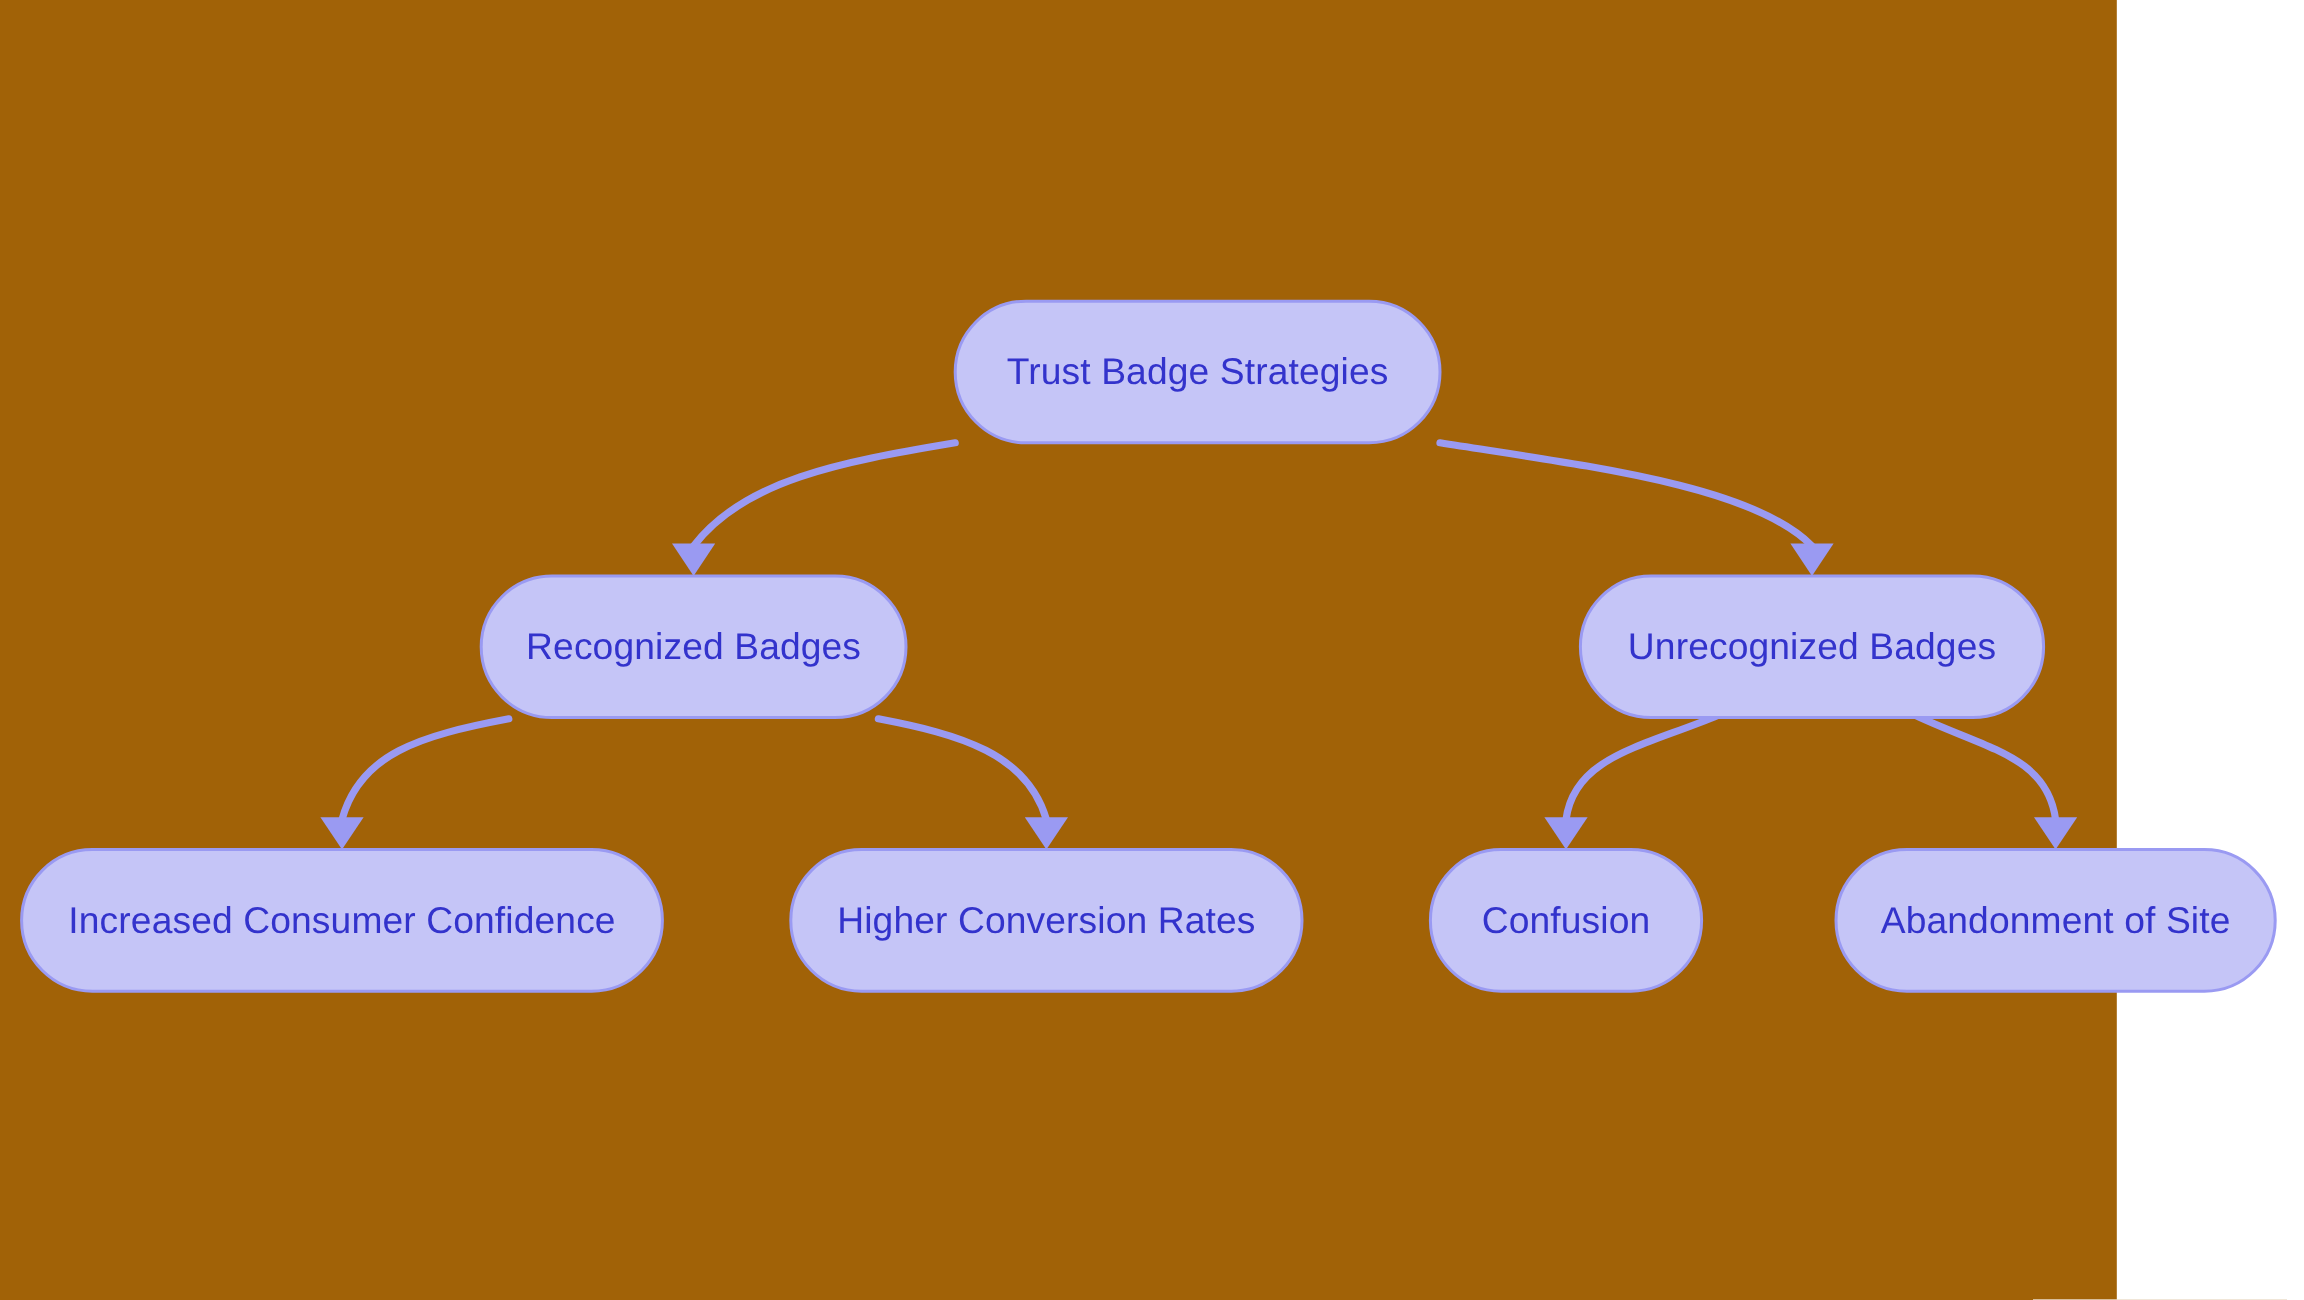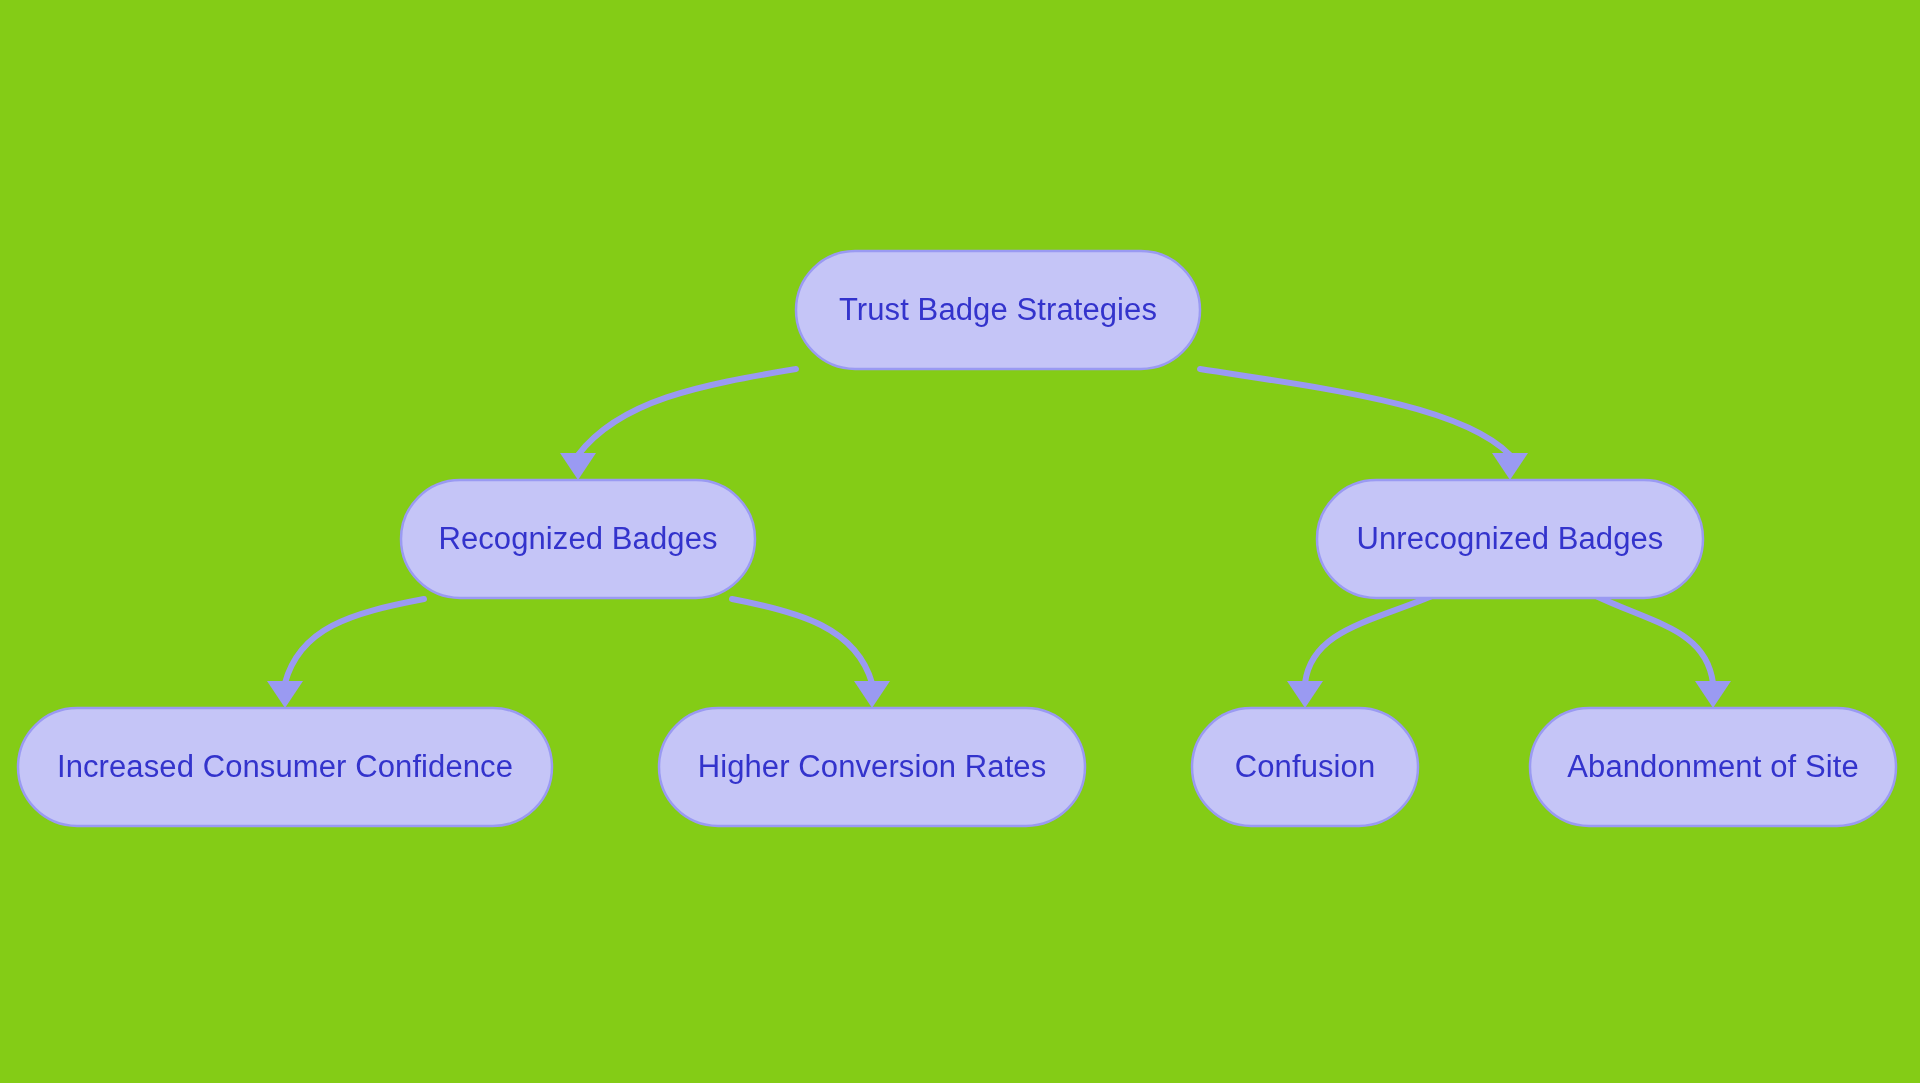--- a/index.html
+++ b/index.html
@@ -8,23 +8,23 @@
     background: #ffffff;
   }
   body {
     width: 1920px;
     height: 1083px;
     overflow: hidden;
     font-family: "Liberation Sans", sans-serif;
   }
   #flowchart-root {
     position: relative;
-    width: 1920px;
+    width: 1764px;
     height: 1083px;
-    background: #84cc16;
+    background: #a16207;
   }
   #flow-svg {
     position: absolute;
     top: 0;
     left: 0;
     width: 1920px;
     height: 1083px;
     display: block;
   }
   .edge-path {

